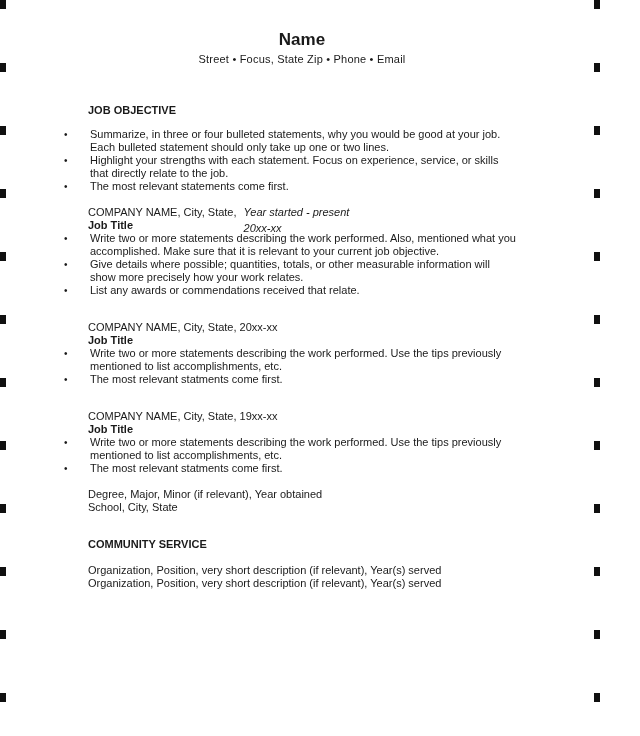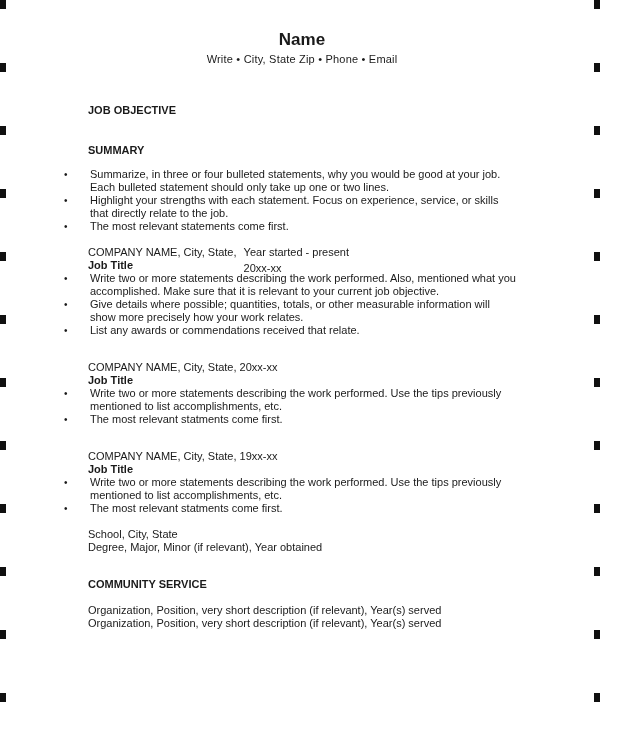--- a/index.html
+++ b/index.html
@@ -80,45 +80,45 @@
   .bullet .btext { flex: 1; }
 
   .company-line { }
   .job-title { font-weight: bold; }
 
   .date-stack {
     position: relative;
     display: inline-block;
     margin-left: 4px;
     white-space: nowrap;
+    font-style: italic;
   }
   .date-overlay {
     position: absolute;
     left: 0;
     top: 16px;
     white-space: nowrap;
   }
   .line { }
 </style>
 </head>
 <body>
 
 <div class="page">
 
   <div class="edge-strip edge-left"></div>
   <div class="edge-strip edge-right"></div>
 
   <div class="content">
 
     <div class="name">Name</div>
-    <div class="contact">Write  •  City, State Zip  •  Phone  •  Email</div>
+    <div class="contact">Street  •  Focus, State Zip  •  Phone  •  Email</div>
 
     <div class="section-heading mt-objective-h">JOB OBJECTIVE</div>
 
-    <div class="section-heading mt-summary-h">SUMMARY</div>
     <div class="mt-summary-b">
       <div class="bullet">
         <span class="marker">•</span>
         <span class="btext">Summarize, in three or four bulleted statements, why you would be good at your job. Each bulleted statement should only take up one or two lines.</span>
       </div>
       <div class="bullet">
         <span class="marker">•</span>
         <span class="btext">Highlight your strengths with each statement. Focus on experience, service, or skills that directly relate to the job.</span>
       </div>
       <div class="bullet">
@@ -171,22 +171,22 @@
         <span class="marker">•</span>
         <span class="btext">Write two or more statements describing the work performed. Use the tips previously mentioned to list accomplishments, etc.</span>
       </div>
       <div class="bullet">
         <span class="marker">•</span>
         <span class="btext">The most relevant statments come first.</span>
       </div>
     </div>
 
     <div class="mt-edu-lines">
+      <div class="line">Degree, Major, Minor (if relevant), Year obtained</div>
       <div class="line">School, City, State</div>
-      <div class="line">Degree, Major, Minor (if relevant), Year obtained</div>
     </div>
 
     <div class="section-heading mt-comm-h">COMMUNITY SERVICE</div>
     <div class="mt-comm-lines">
       <div class="line">Organization, Position, very short description (if relevant), Year(s) served</div>
       <div class="line">Organization, Position, very short description (if relevant), Year(s) served</div>
     </div>
 
   </div>
 </div>

